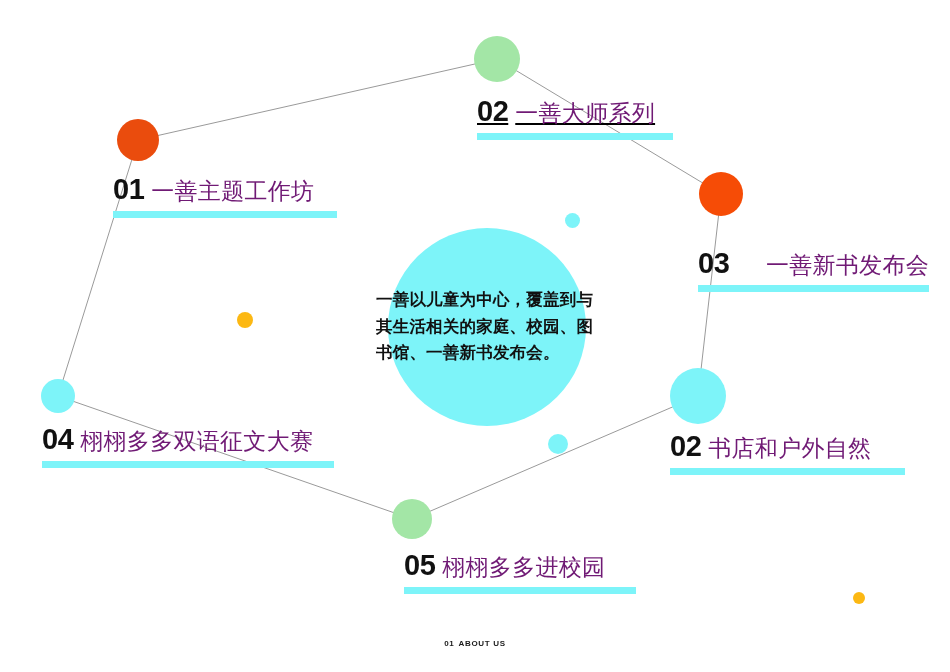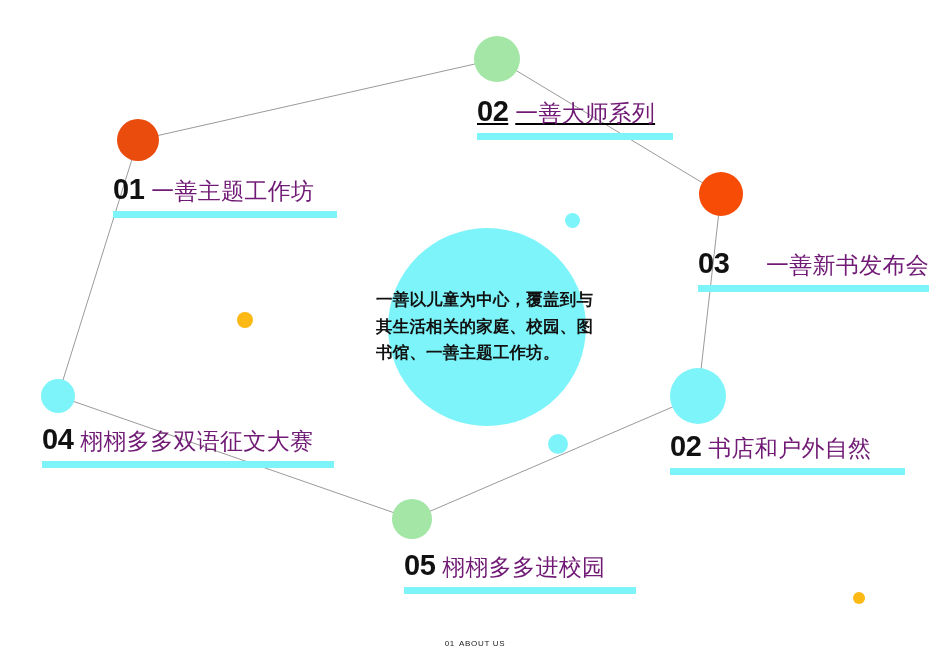--- a/index.html
+++ b/index.html
@@ -89,21 +89,21 @@
     justify-content: space-between;
     margin-top: 24px;
   }
   .footer {
     position: absolute;
     left: 0;
     top: 639px;
     width: 950px;
     text-align: center;
     font-size: 8px;
-    font-weight: 400;
+    font-weight: 700;
     color: #1a1a1a;
     letter-spacing: 0.7px;
   }
   .footer .f-num { margin-right: 4px; }
 </style>
 </head>
 <body>
 
 <div id="slide">
 
@@ -121,21 +121,21 @@
     <div class="deco-dot" style="left:853px; top:592px; width:12px; height:12px; background:#fcb813;"></div>
 
     <div class="node-dot" style="left:117px; top:119px; width:42px; height:42px; background:#ea4c0d;"></div>
     <div class="node-dot" style="left:474px; top:36px; width:46px; height:46px; background:#a3e6a6;"></div>
     <div class="node-dot" style="left:699px; top:172px; width:44px; height:44px; background:#f64c06;"></div>
     <div class="node-dot" style="left:41px; top:379px; width:34px; height:34px; background:#7df4f9;"></div>
     <div class="node-dot" style="left:392px; top:499px; width:40px; height:40px; background:#a3e6a6;"></div>
     <div class="node-dot" style="left:670px; top:368px; width:56px; height:56px; background:#7df4f9;"></div>
   </div>
 
-  <div class="center-text">一善以儿童为中心，覆盖到与其生活相关的家庭、校园、图书馆、一善主题工作坊。</div>
+  <div class="center-text">一善以儿童为中心，覆盖到与其生活相关的家庭、校园、图书馆、一善新书发布会。</div>
 
   <div class="item" style="left:113px; top:175px;">
     <div class="item-row">
       <span class="item-num">01</span>
       <span class="item-label">一善主题工作坊</span>
     </div>
     <div class="item-rule" style="width:224px;"></div>
   </div>
 
   <div class="item" style="left:477px; top:97px;text-decoration:underline;">

